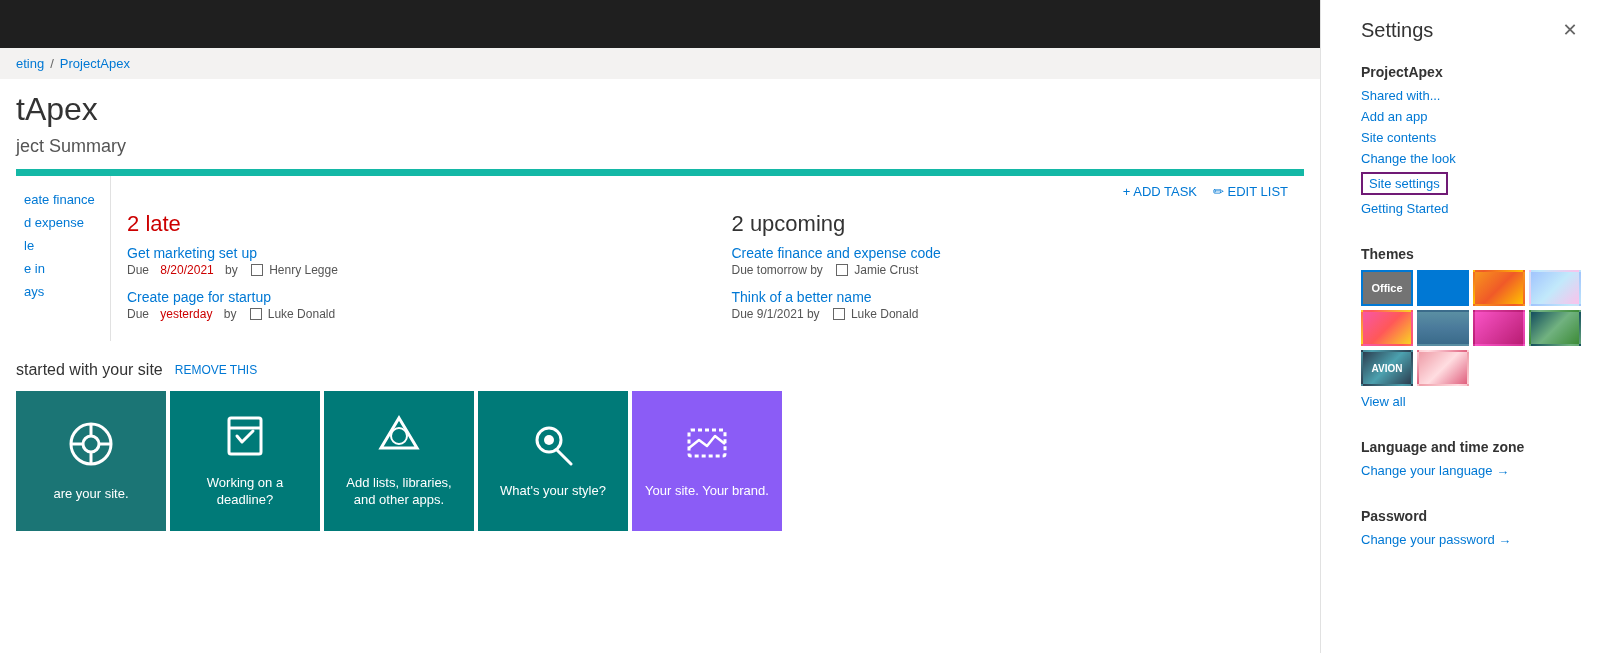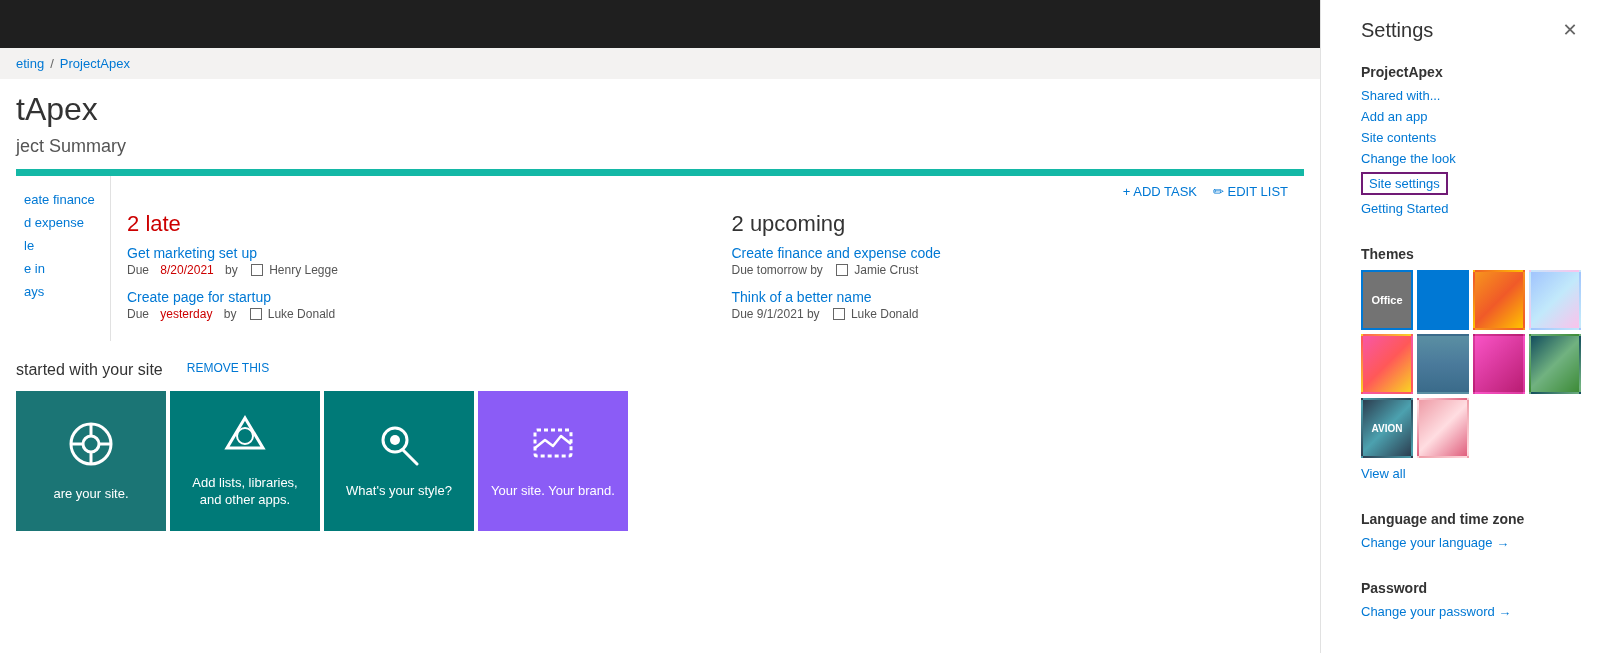--- a/index.html
+++ b/index.html
@@ -72,21 +72,21 @@
     .task-meta .due-late { color: #c00; cursor: pointer; }
     .checkbox-inline {
       width: 12px; height: 12px; border: 1px solid #666; display: inline-block; margin: 0 2px;
     }
 
     
     .getting-started {
       padding: 20px 16px 12px 16px;
     }
     .getting-started-header {
-      display: flex; gap: 24px; margin-bottom: 12px;
+      display: flex; align-items: center; gap: 12px; margin-bottom: 12px;
     }
     .getting-started-title { font-size: 16px; color: #333; font-weight: 400; }
     .remove-this { font-size: 12px; color: #0078d4; cursor: pointer; text-transform: uppercase; }
 
     .cards-row { display: flex; gap: 4px; }
     .card {
       width: 150px; height: 140px; background: #00827f;
       display: flex; flex-direction: column; align-items: center; justify-content: center;
       color: #fff; padding: 12px; text-align: center; cursor: pointer;
     }
@@ -120,21 +120,21 @@
     }
 
     .site-settings-link {
       display: block; font-size: 13px; color: #0078d4; margin-bottom: 6px; cursor: pointer;
       border: 2px solid #701a75; padding: 2px 6px; width: fit-content;
     }
 
     
     .themes-grid { display: flex; flex-wrap: wrap; gap: 4px; margin-bottom: 8px; }
     .theme-swatch {
-      width: 52px; height: 60px; cursor: pointer; border: 2px solid transparent;
+      width: 52px; height: 36px; cursor: pointer; border: 2px solid transparent;
       display: flex; align-items: center; justify-content: center; font-size: 10px; font-weight: bold;
       overflow: hidden; position: relative;
     }
     .theme-swatch.active { border-color: #0078d4; }
 
     .view-all-link { font-size: 13px; color: #0078d4; cursor: pointer; }
 
     
     .settings-lang-link {
       font-size: 13px; color: #0078d4; cursor: pointer; display: flex; align-items: center; gap: 4px;
@@ -246,20 +246,30 @@
               <line x1="33" y1="25" x2="45" y2="25" stroke="white" stroke-width="3"></line>
               <line x1="25" y1="5" x2="25" y2="17" stroke="white" stroke-width="3"></line>
               <line x1="25" y1="33" x2="25" y2="45" stroke="white" stroke-width="3"></line>
             </svg>
         </div>
         <div class="card-label">are your site.</div>
       </div>
       <div class="card" style="background:#007a78">
         <div class="card-icon">
           <svg width="44" height="44" viewBox="0 0 44 44">
+              <rect x="6" y="4" width="32" height="36" rx="2" fill="none" stroke="white" stroke-width="3"></rect>
+              <line x1="6" y1="14" x2="38" y2="14" stroke="white" stroke-width="3"></line>
+              <polyline points="14,22 19,28 30,17" fill="none" stroke="white" stroke-width="3" stroke-linecap="round" stroke-linejoin="round"></polyline>
+            </svg>
+        </div>
+        <div class="card-label">Working on a deadline?</div>
+      </div>
+      <div class="card" style="background:#007a78">
+        <div class="card-icon">
+          <svg width="44" height="44" viewBox="0 0 44 44">
               <polygon points="22,4 40,34 4,34" fill="none" stroke="white" stroke-width="3"></polygon>
               <circle cx="22" cy="22" r="8" fill="none" stroke="white" stroke-width="2"></circle>
             </svg>
         </div>
         <div class="card-label">Add lists, libraries, and other apps.</div>
       </div>
       <div class="card" style="background:#007a78">
         <div class="card-icon">
           <svg width="44" height="44" viewBox="0 0 44 44">
               <circle cx="18" cy="18" r="12" fill="none" stroke="white" stroke-width="3"></circle>

